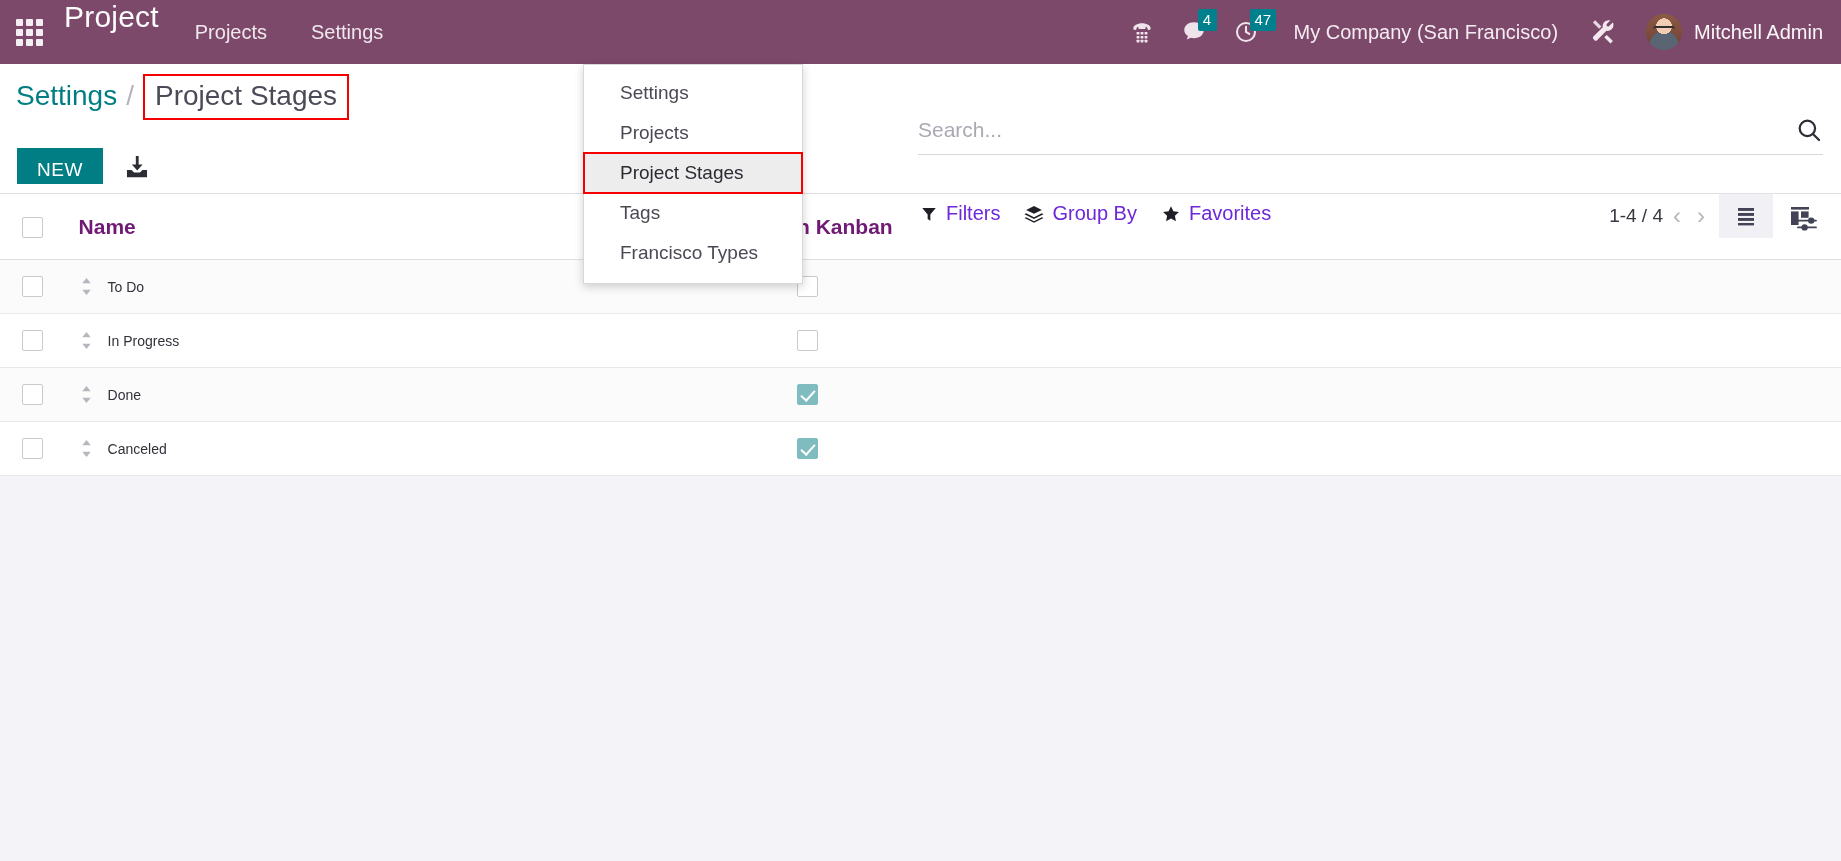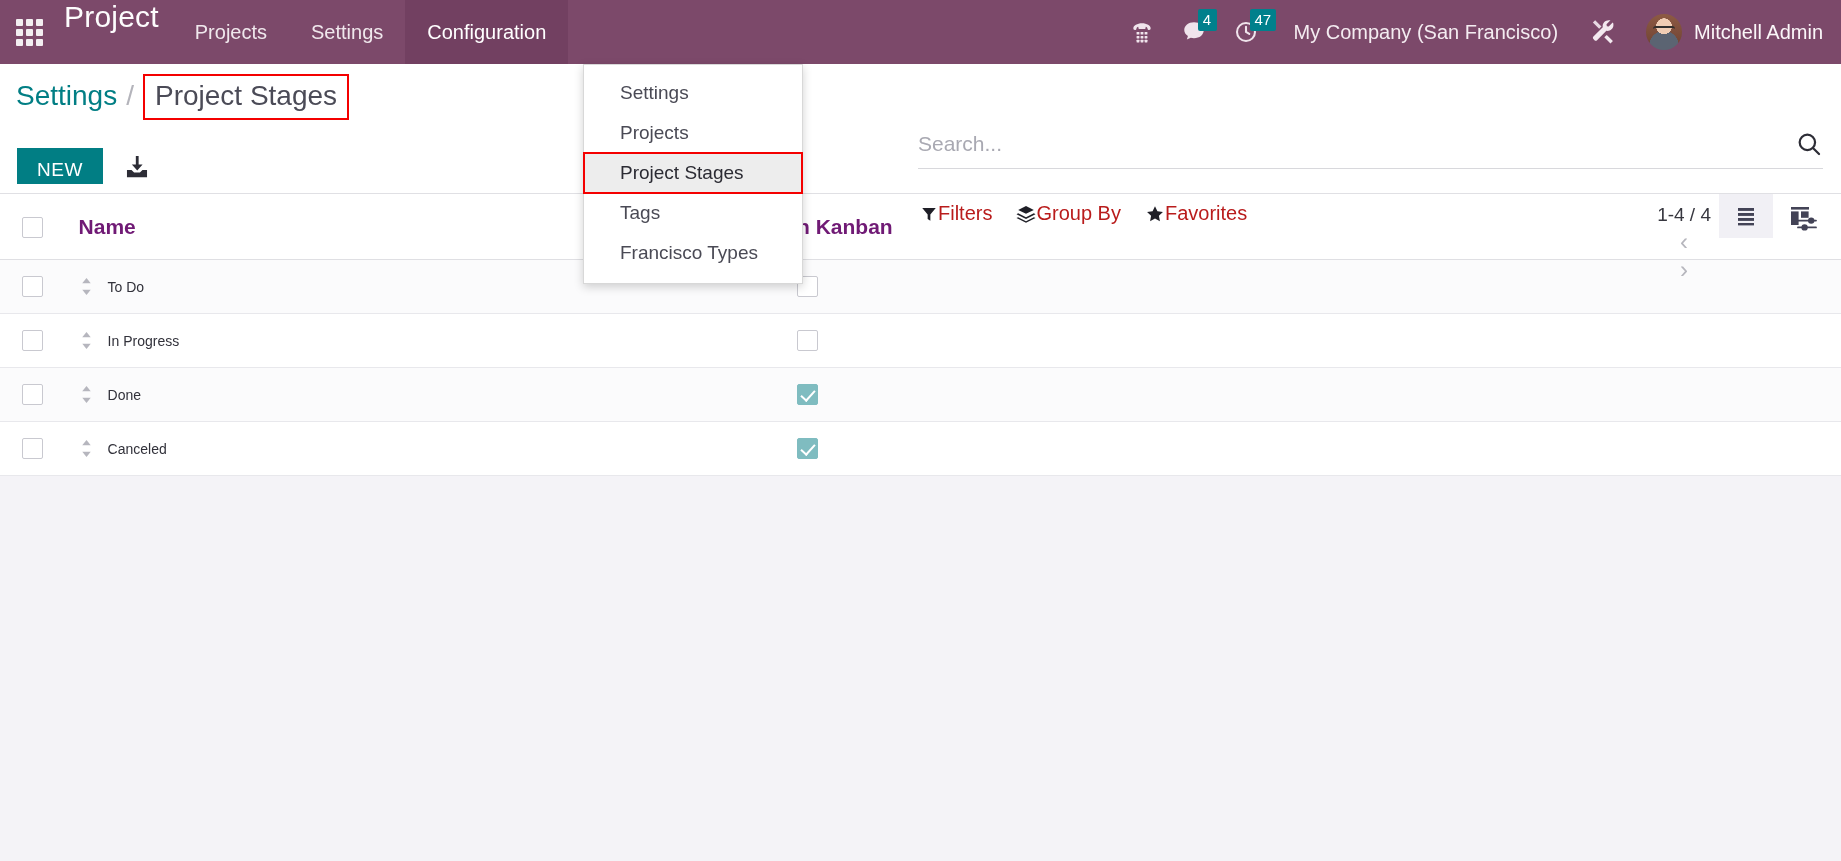--- a/index.html
+++ b/index.html
@@ -176,21 +176,21 @@
     cursor: pointer;
   }
   .dl-icon {
     position: absolute;
     left: 123px; top: 89px;
     cursor: pointer;
   }
 
   .search-wrap {
     position: absolute;
-    left: 918px; right: 18px; top: 66px;
+    left: 918px; right: 18px; top: 52px;
     border-bottom: 1px solid #d8d8dc;
     display: flex; align-items: center;
     padding-bottom: 10px;
   }
   .search-input {
     flex: 1;
     border: none;
     outline: none;
     font-size: 21px;
     color: #3a3a44;
@@ -201,34 +201,34 @@
   .search-btn { cursor: pointer; display: flex; padding-left: 10px; }
 
   .cp-actions {
     position: absolute;
     left: 920px; top: 138px;
     display: flex; align-items: center;
     gap: 24px;
   }
   .cp-act {
     display: flex; align-items: center;
+    gap: 8px;
     font-size: 20px;
-    color: #b91c1c;
+    color: #6d28d9;
     cursor: pointer;
     white-space: nowrap;
   }
   .pager {
     position: absolute;
     right: 130px; top: 140px;
     display: flex; align-items: center;
     gap: 4px;
     font-size: 19px;
     color: #37373f;
     white-space: nowrap;
-    flex-direction: column;
   }
   .pg-arrow {
     color: #b6b6bd;
     font-size: 24px;
     padding: 0 6px;
     cursor: pointer;
     line-height: 1;
   }
   .views {
     position: absolute;
@@ -305,21 +305,20 @@
         <i></i>
         <i></i>
         <i></i>
         <i></i>
       </div>
   </div>
   <div class="brand">Project</div>
 
   <div class="nav-item">Projects</div>
   <div class="nav-item">Settings</div>
-  <div class="nav-item active">Configuration</div>
 
   <div class="nav-right">
     <div class="nav-ico">
       <svg width="26" height="26" viewBox="0 0 24 24" fill="#f0e4ec">
         <path d="M12 4c-4.4 0-8 2.2-8 4.6 0 1 .5 1.6 1.4 1.6.9 0 1.4-.5 1.5-1.3.1-.9.6-1.4 1.6-1.7l.5 2.1h6l.5-2.1c1 .3 1.5.8 1.6 1.7.1.8.6 1.3 1.5 1.3.9 0 1.4-.6 1.4-1.6C20 6.2 16.4 4 12 4z"></path>
         <rect x="7" y="12" width="2.6" height="2.4" rx=".4"></rect>
           <rect x="10.7" y="12" width="2.6" height="2.4" rx=".4"></rect>
           <rect x="14.4" y="12" width="2.6" height="2.4" rx=".4"></rect>
         <rect x="7" y="15.6" width="2.6" height="2.4" rx=".4"></rect>
           <rect x="10.7" y="15.6" width="2.6" height="2.4" rx=".4"></rect>

